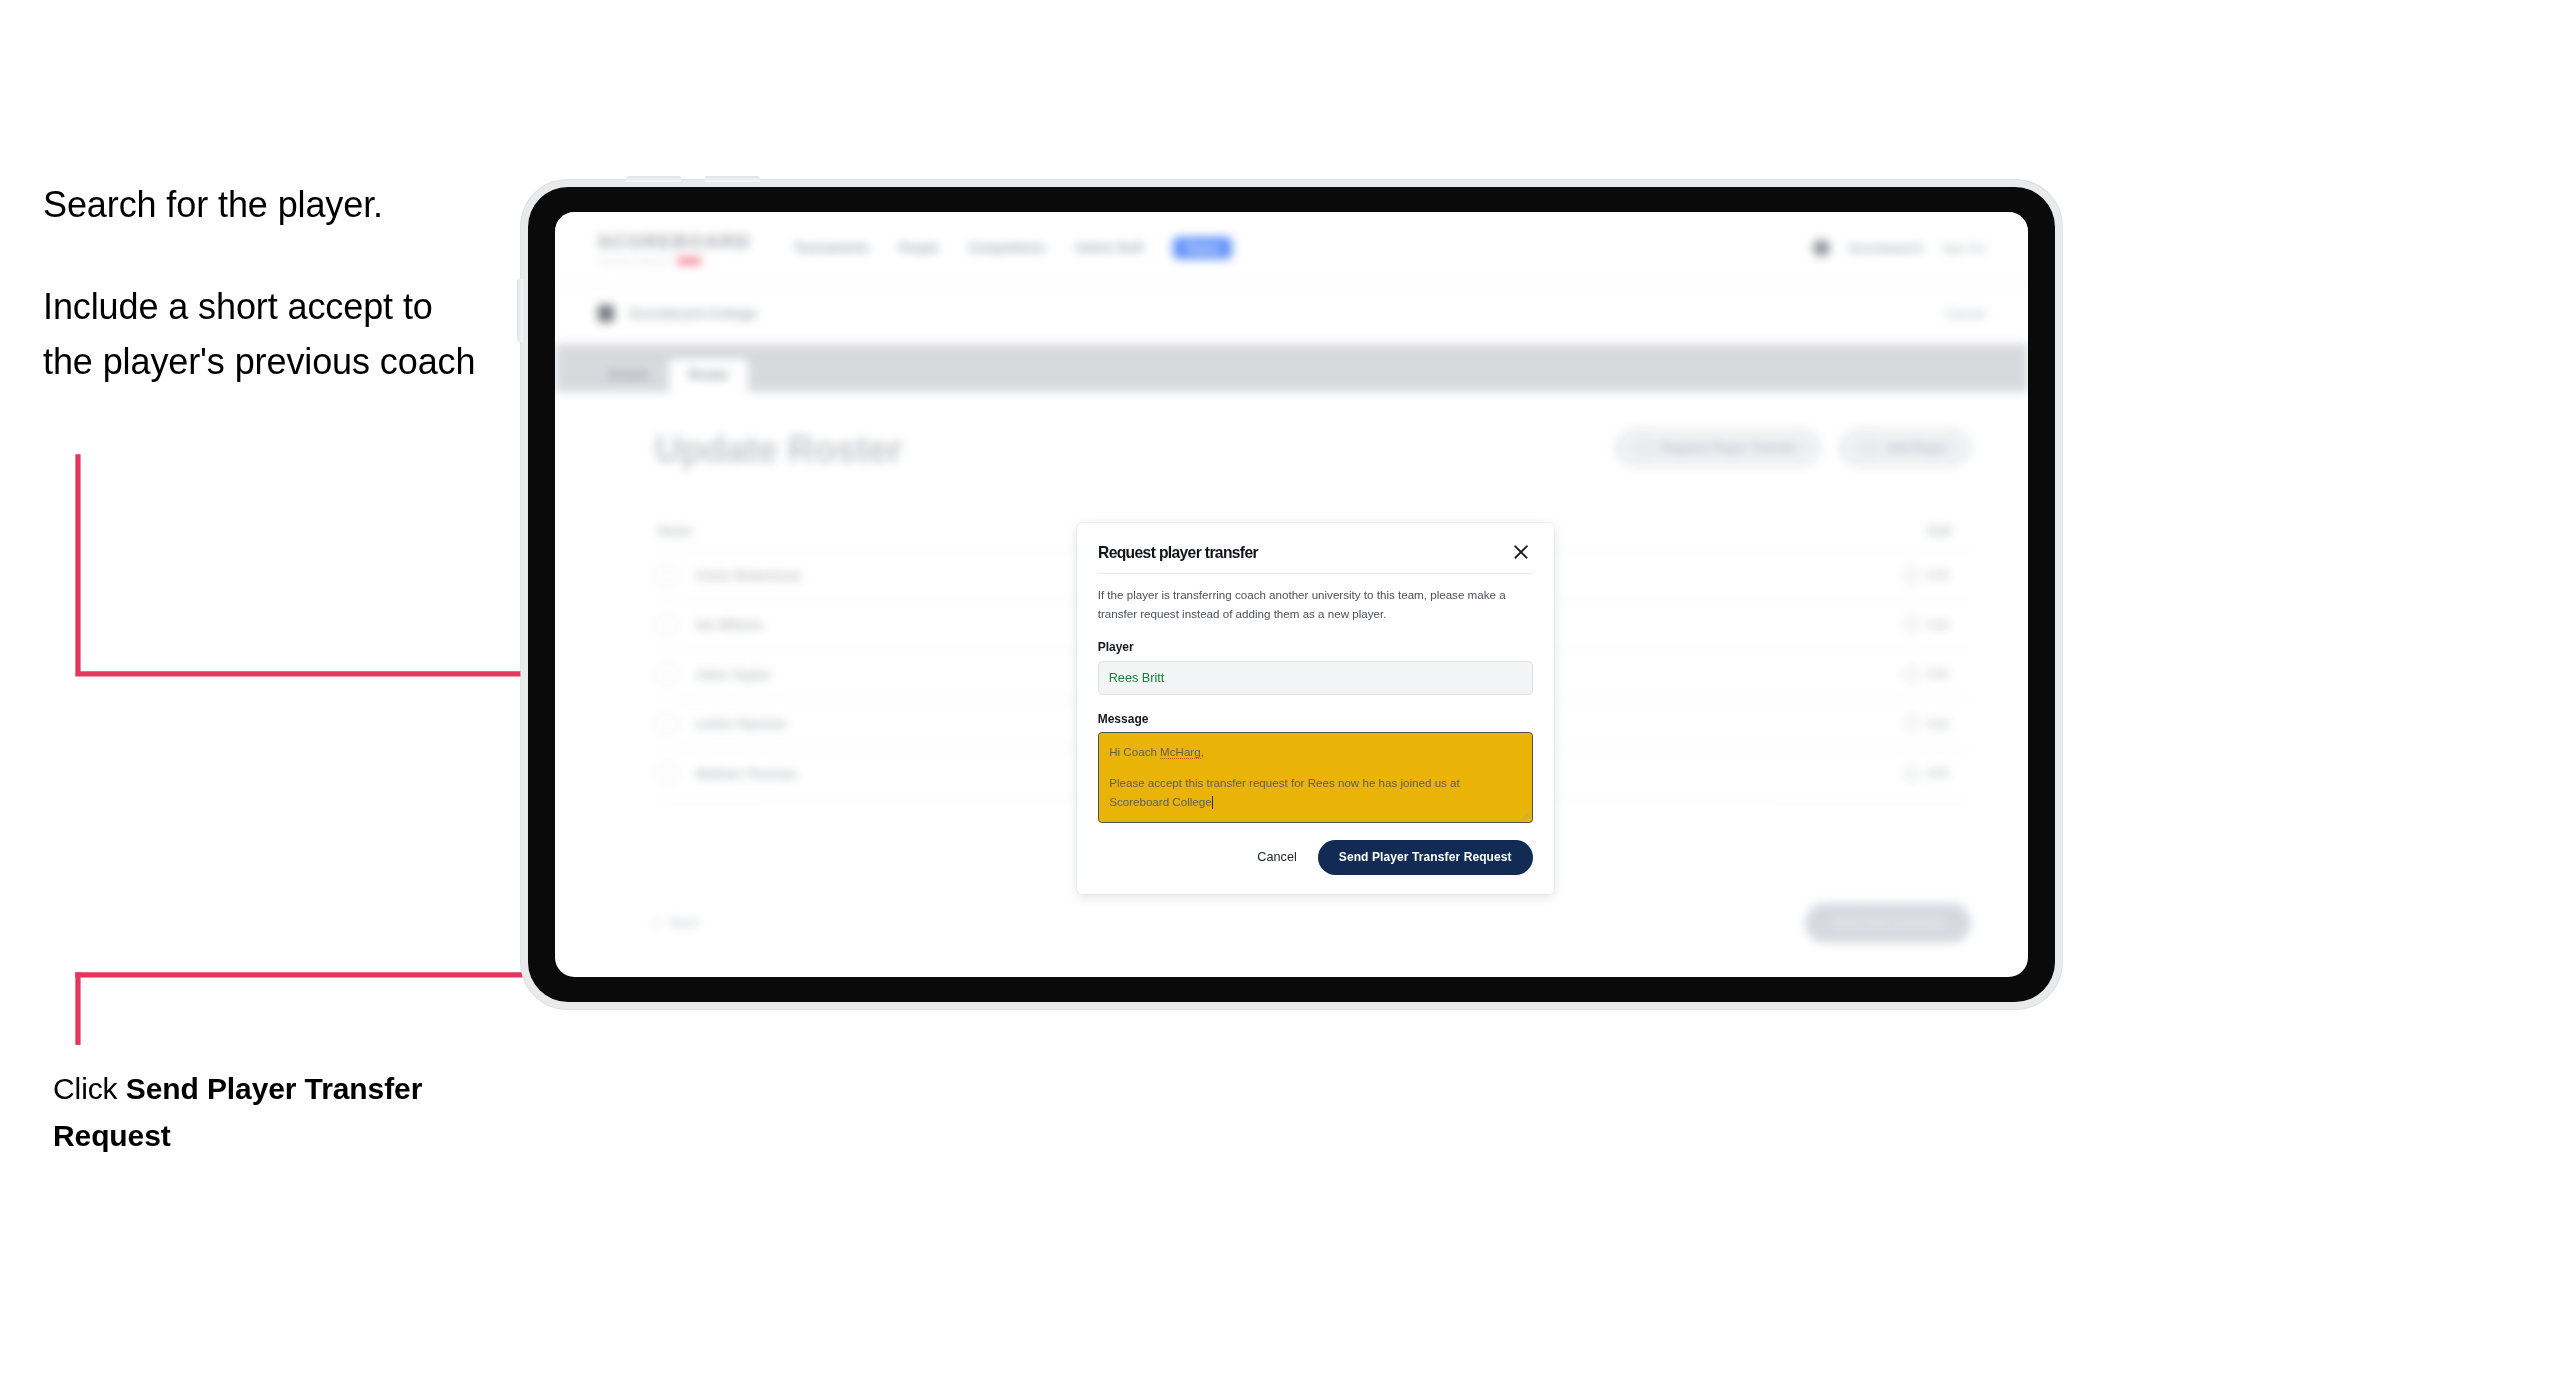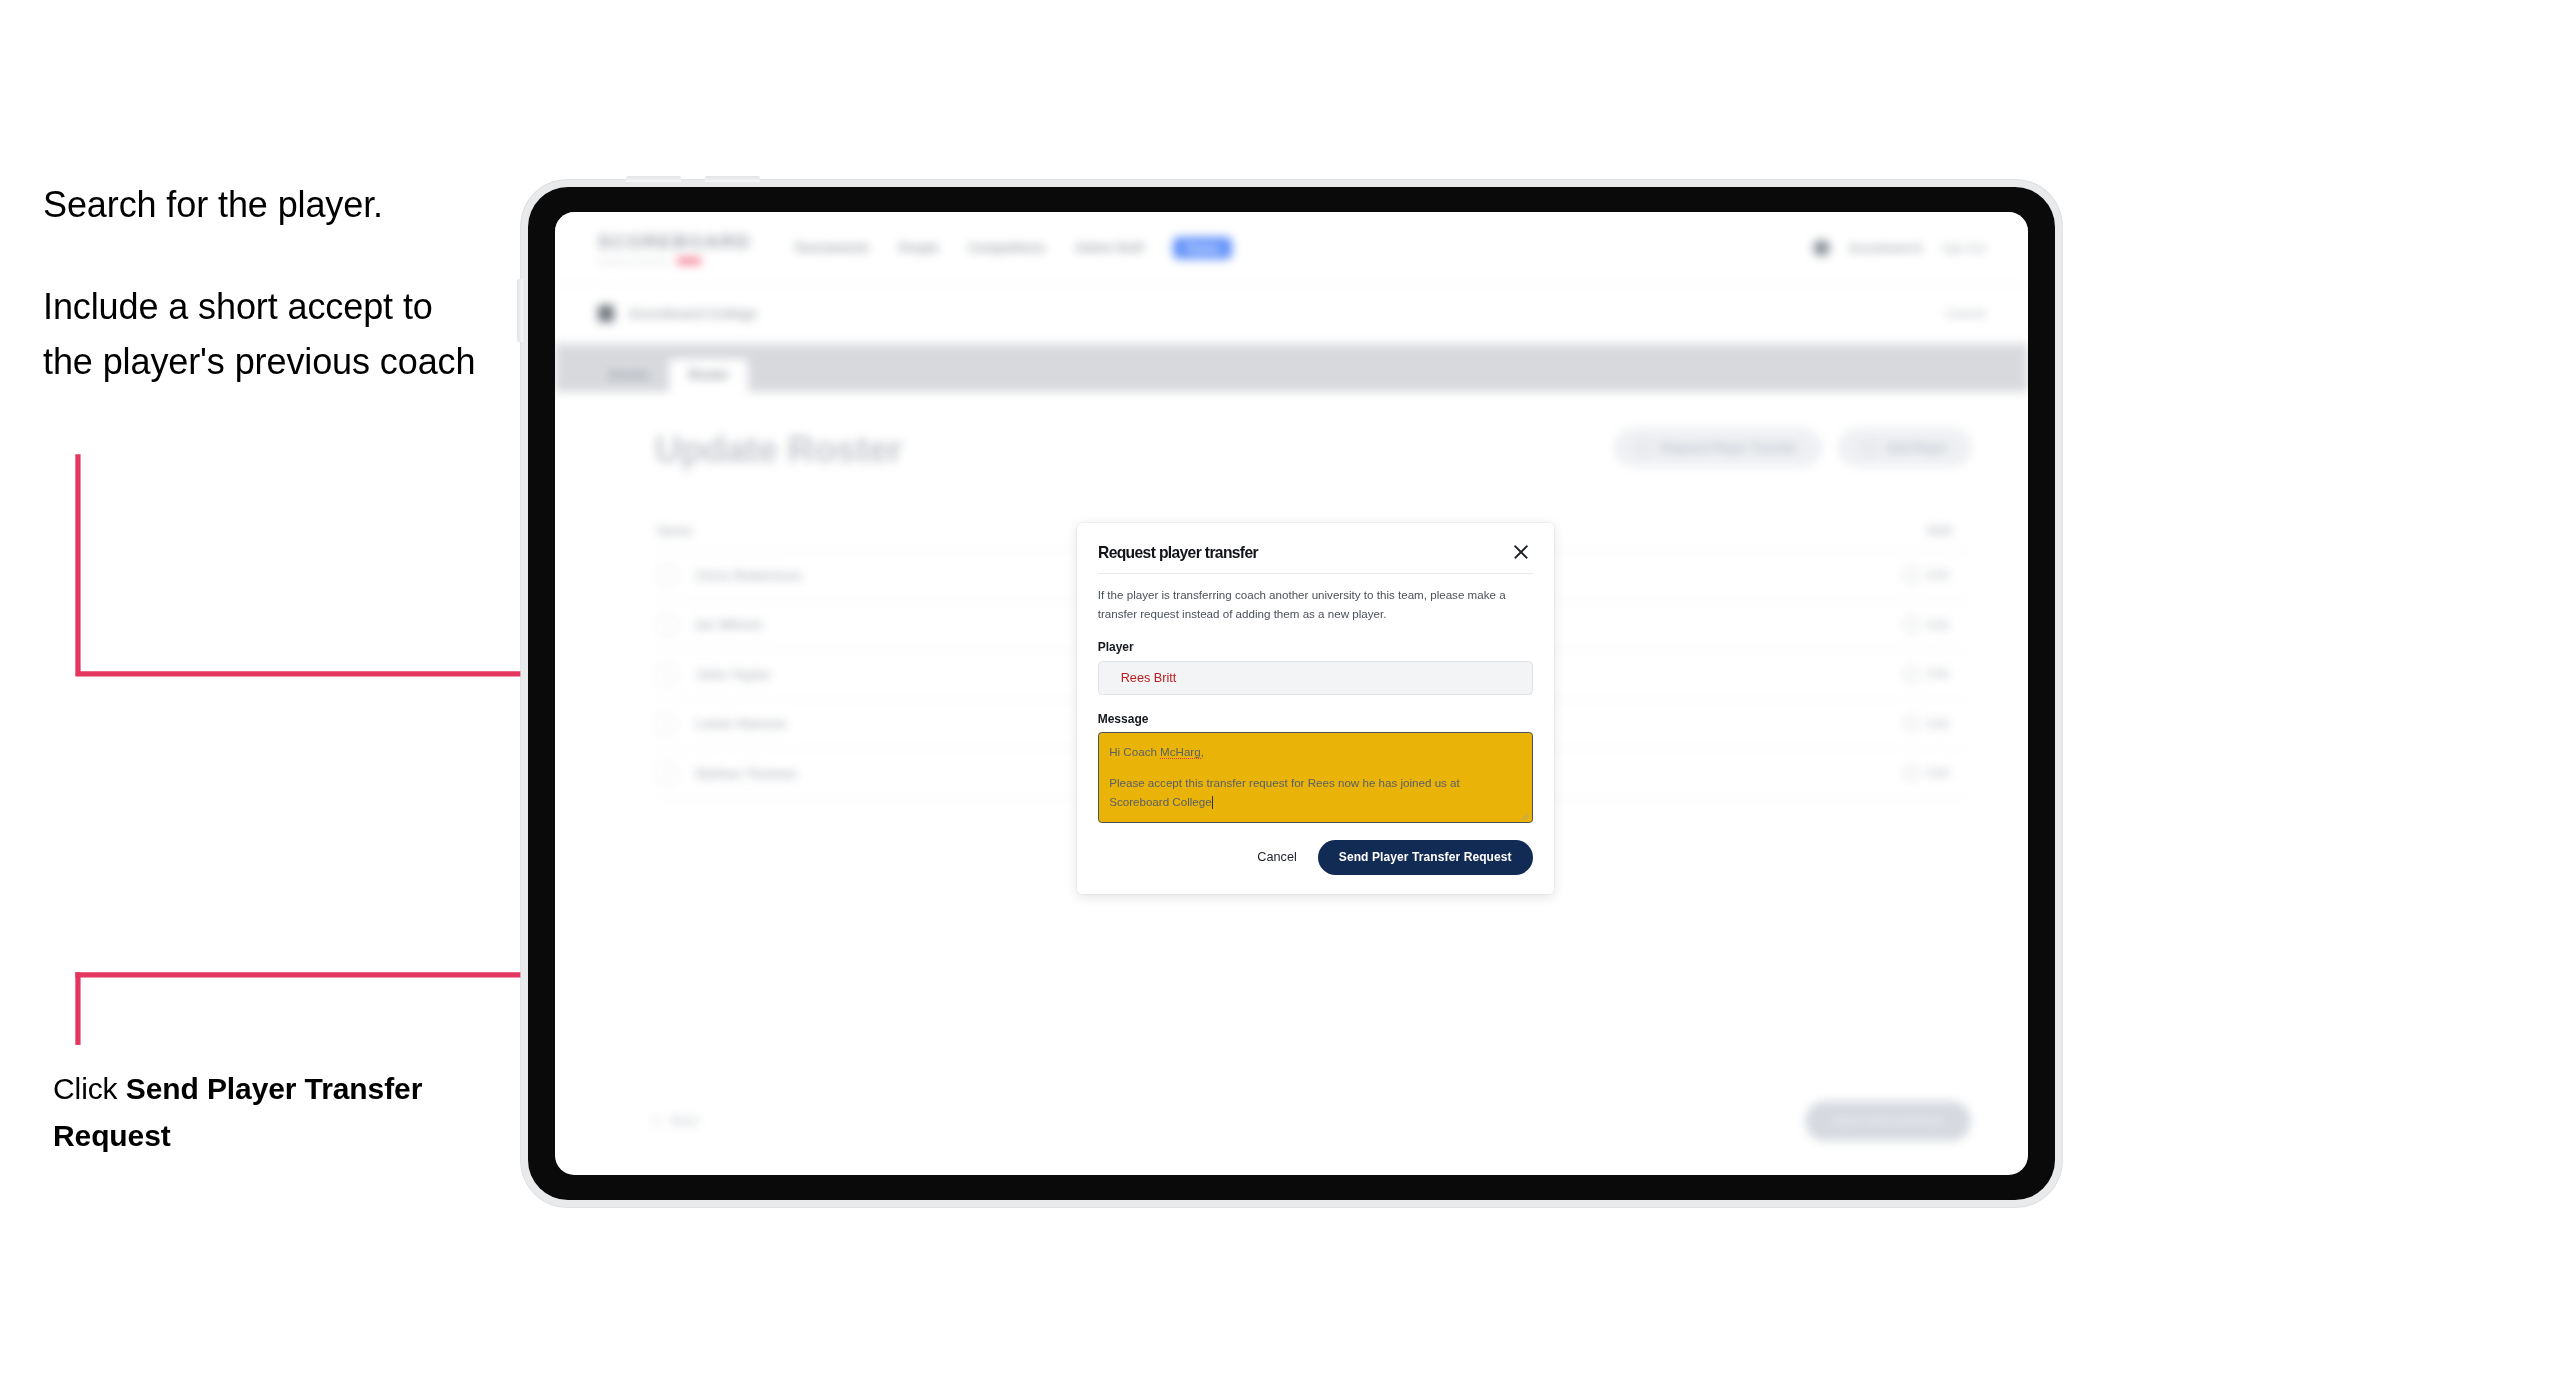--- a/index.html
+++ b/index.html
@@ -38,21 +38,21 @@
     height: 1386px;
     pointer-events: none;
   }
 
   
   .device {
     position: absolute;
     left: 521px;
     top: 180px;
     width: 1541px;
-    height: 1027px;
+    height: 829px;
   }
   .device-outer {
     position: absolute;
     inset: 0;
     background: #e9eaec;
     border-radius: 46px;
     box-shadow: 0 0 0 0.7px #d7d9dd;
   }
   .device-body {
     position: absolute;
@@ -330,23 +330,23 @@
     font-size: 12px;
     font-weight: 700;
     color: #14181d;
   }
   .player-input {
     width: 100%;
     box-sizing: border-box;
     background: #f2f4f6;
     border: 0.7px solid #dee2e6;
     border-radius: 4.5px;
-    padding: 9px 22px;
+    padding: 9px 10px;
     font-size: 12.7px;
-    color: #b91c1c;
+    color: #15803d;
     font-family: "Liberation Sans", sans-serif;
     outline: none;
   }
   .msg-box {
     width: 100%;
     box-sizing: border-box;
     background: #eab308;
     border: 1.2px solid #4b5159;
     border-radius: 3.7px;
     padding: 8.2px 10.5px 10.5px 10.5px;

